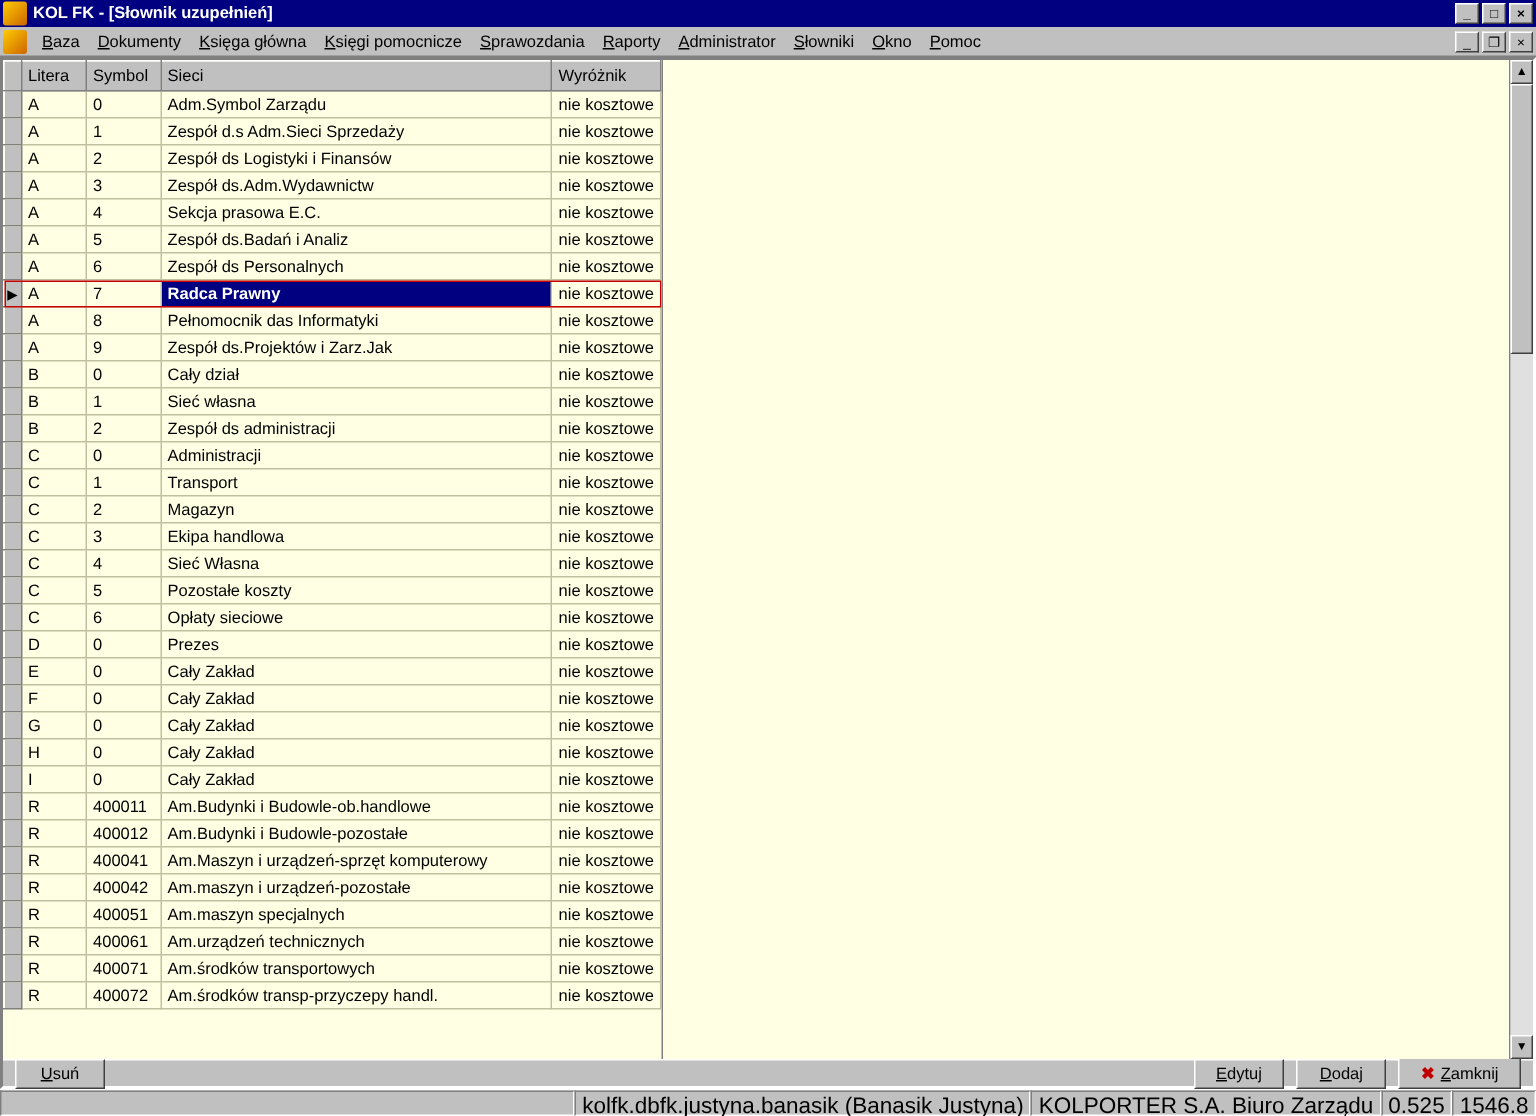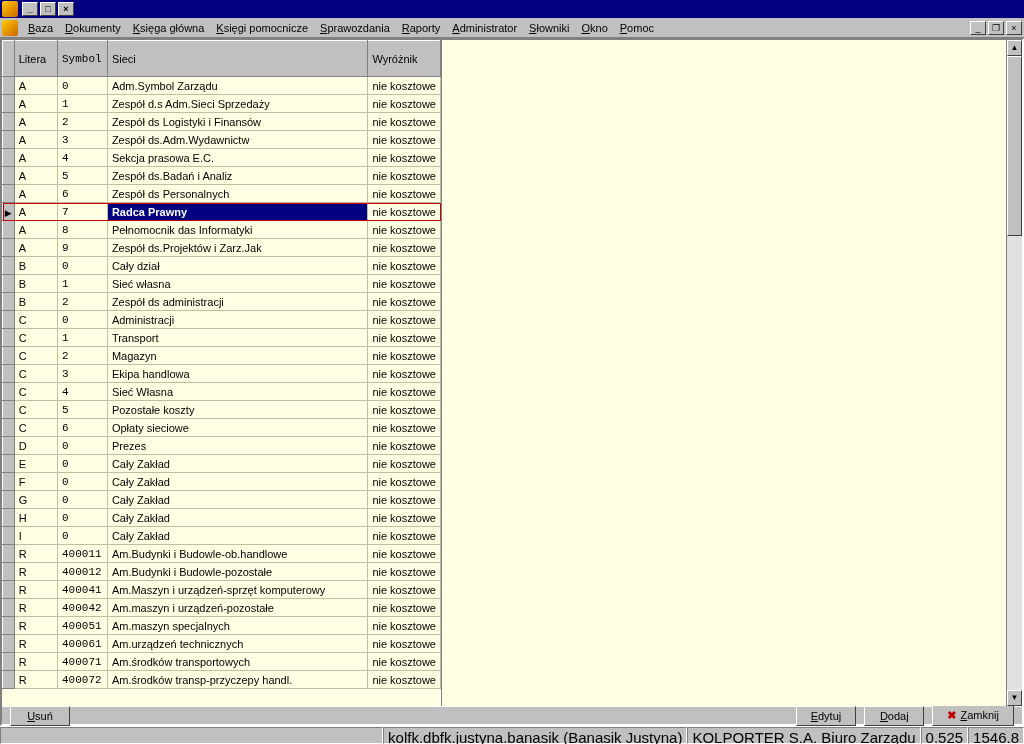--- a/index.html
+++ b/index.html
@@ -93,21 +93,21 @@
     font-size:11px;
   }
   th {
     background:#c0c0c0;
     border:1px solid #fff;
     border-right-color:#808080;
     border-bottom-color:#808080;
     padding:2px 4px;
     text-align:left;
     font-weight:normal;
-    height:36px;
+    height:20px;
     margin-top:16px;
   }
   td {
     border-bottom:1px solid #c0c0a0;
     border-right:1px solid #c0c0a0;
     padding:1px 4px;
     height:18px;
     background:#ffffe4;
     white-space:nowrap;
     overflow:hidden;
@@ -118,21 +118,21 @@
     border:1px solid #fff;
     border-right-color:#808080;
     border-bottom-color:#808080;
     text-align:center;
     padding:0;
   }
   tr.selected { outline:1px solid #C80000; outline-offset:-1px; }
   tr.selected td.nazwa { background:#000080; color:#fff;font-weight:bold; }
   tr.selected .row-indicator::before { content:"▶"; font-size:9px; color:#000; }
   .col-litera { width:44px; }
-  .col-symbol { width:50px;font-family:Liberation Mono, monospace; }
+  .col-symbol { width:50px; }
   .col-nazwa  { width:264px; }
   .col-wyroznik{ width:60px; }
   .right-blank {
     flex:1;
     background:#ffffe4;
   }
   .vscroll {
     width:16px;
     background:#c0c0c0;
     display:flex; flex-direction:column;
@@ -188,20 +188,21 @@
     padding:1px 4px;
     white-space:nowrap;
   }
   .status-cell.flex { flex:1; }
 </style>
 </head>
 <body>
 
 <div class="titlebar">
   <div class="icon"></div>
+  <div class="title">KOL FK - [Słownik uzupełnień]</div>
   <div class="win-btns">
     <div class="win-btn">_</div>
     <div class="win-btn">□</div>
     <div class="win-btn">×</div>
   </div>
 </div>
 
 <div class="menubar">
   <div class="app-icon"></div>
   <div id="menu-items" style="display: flex;">

